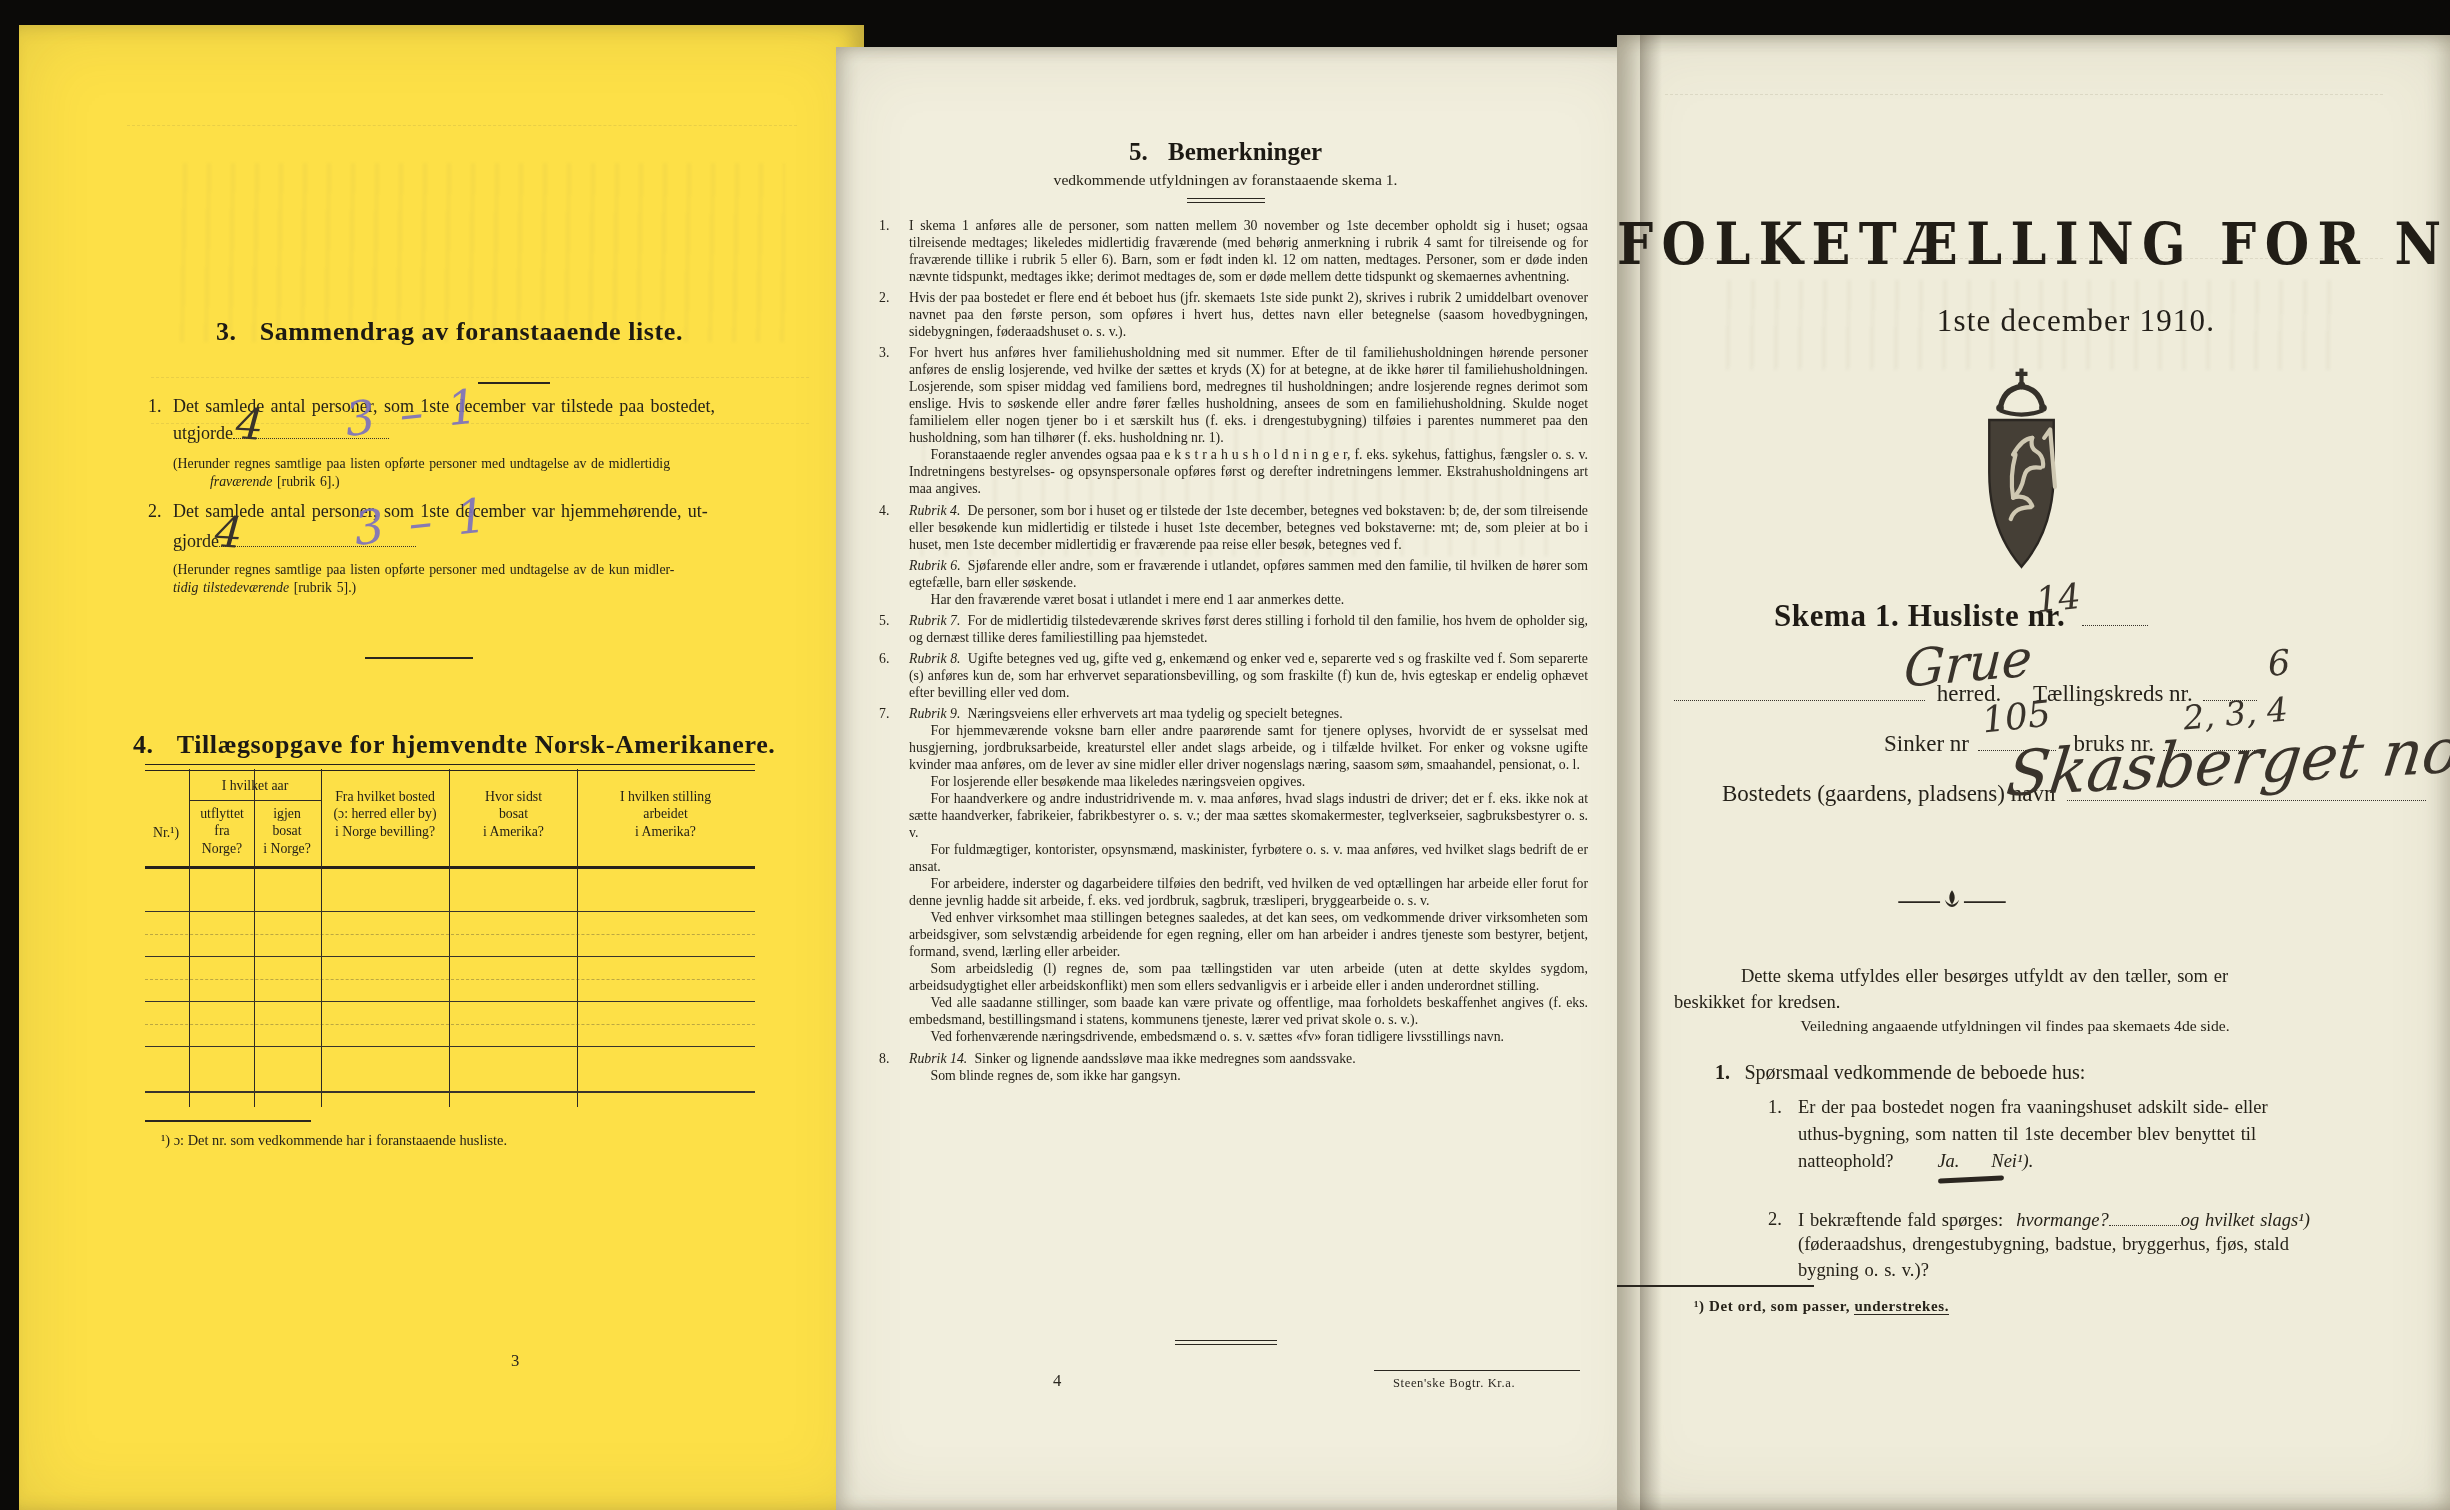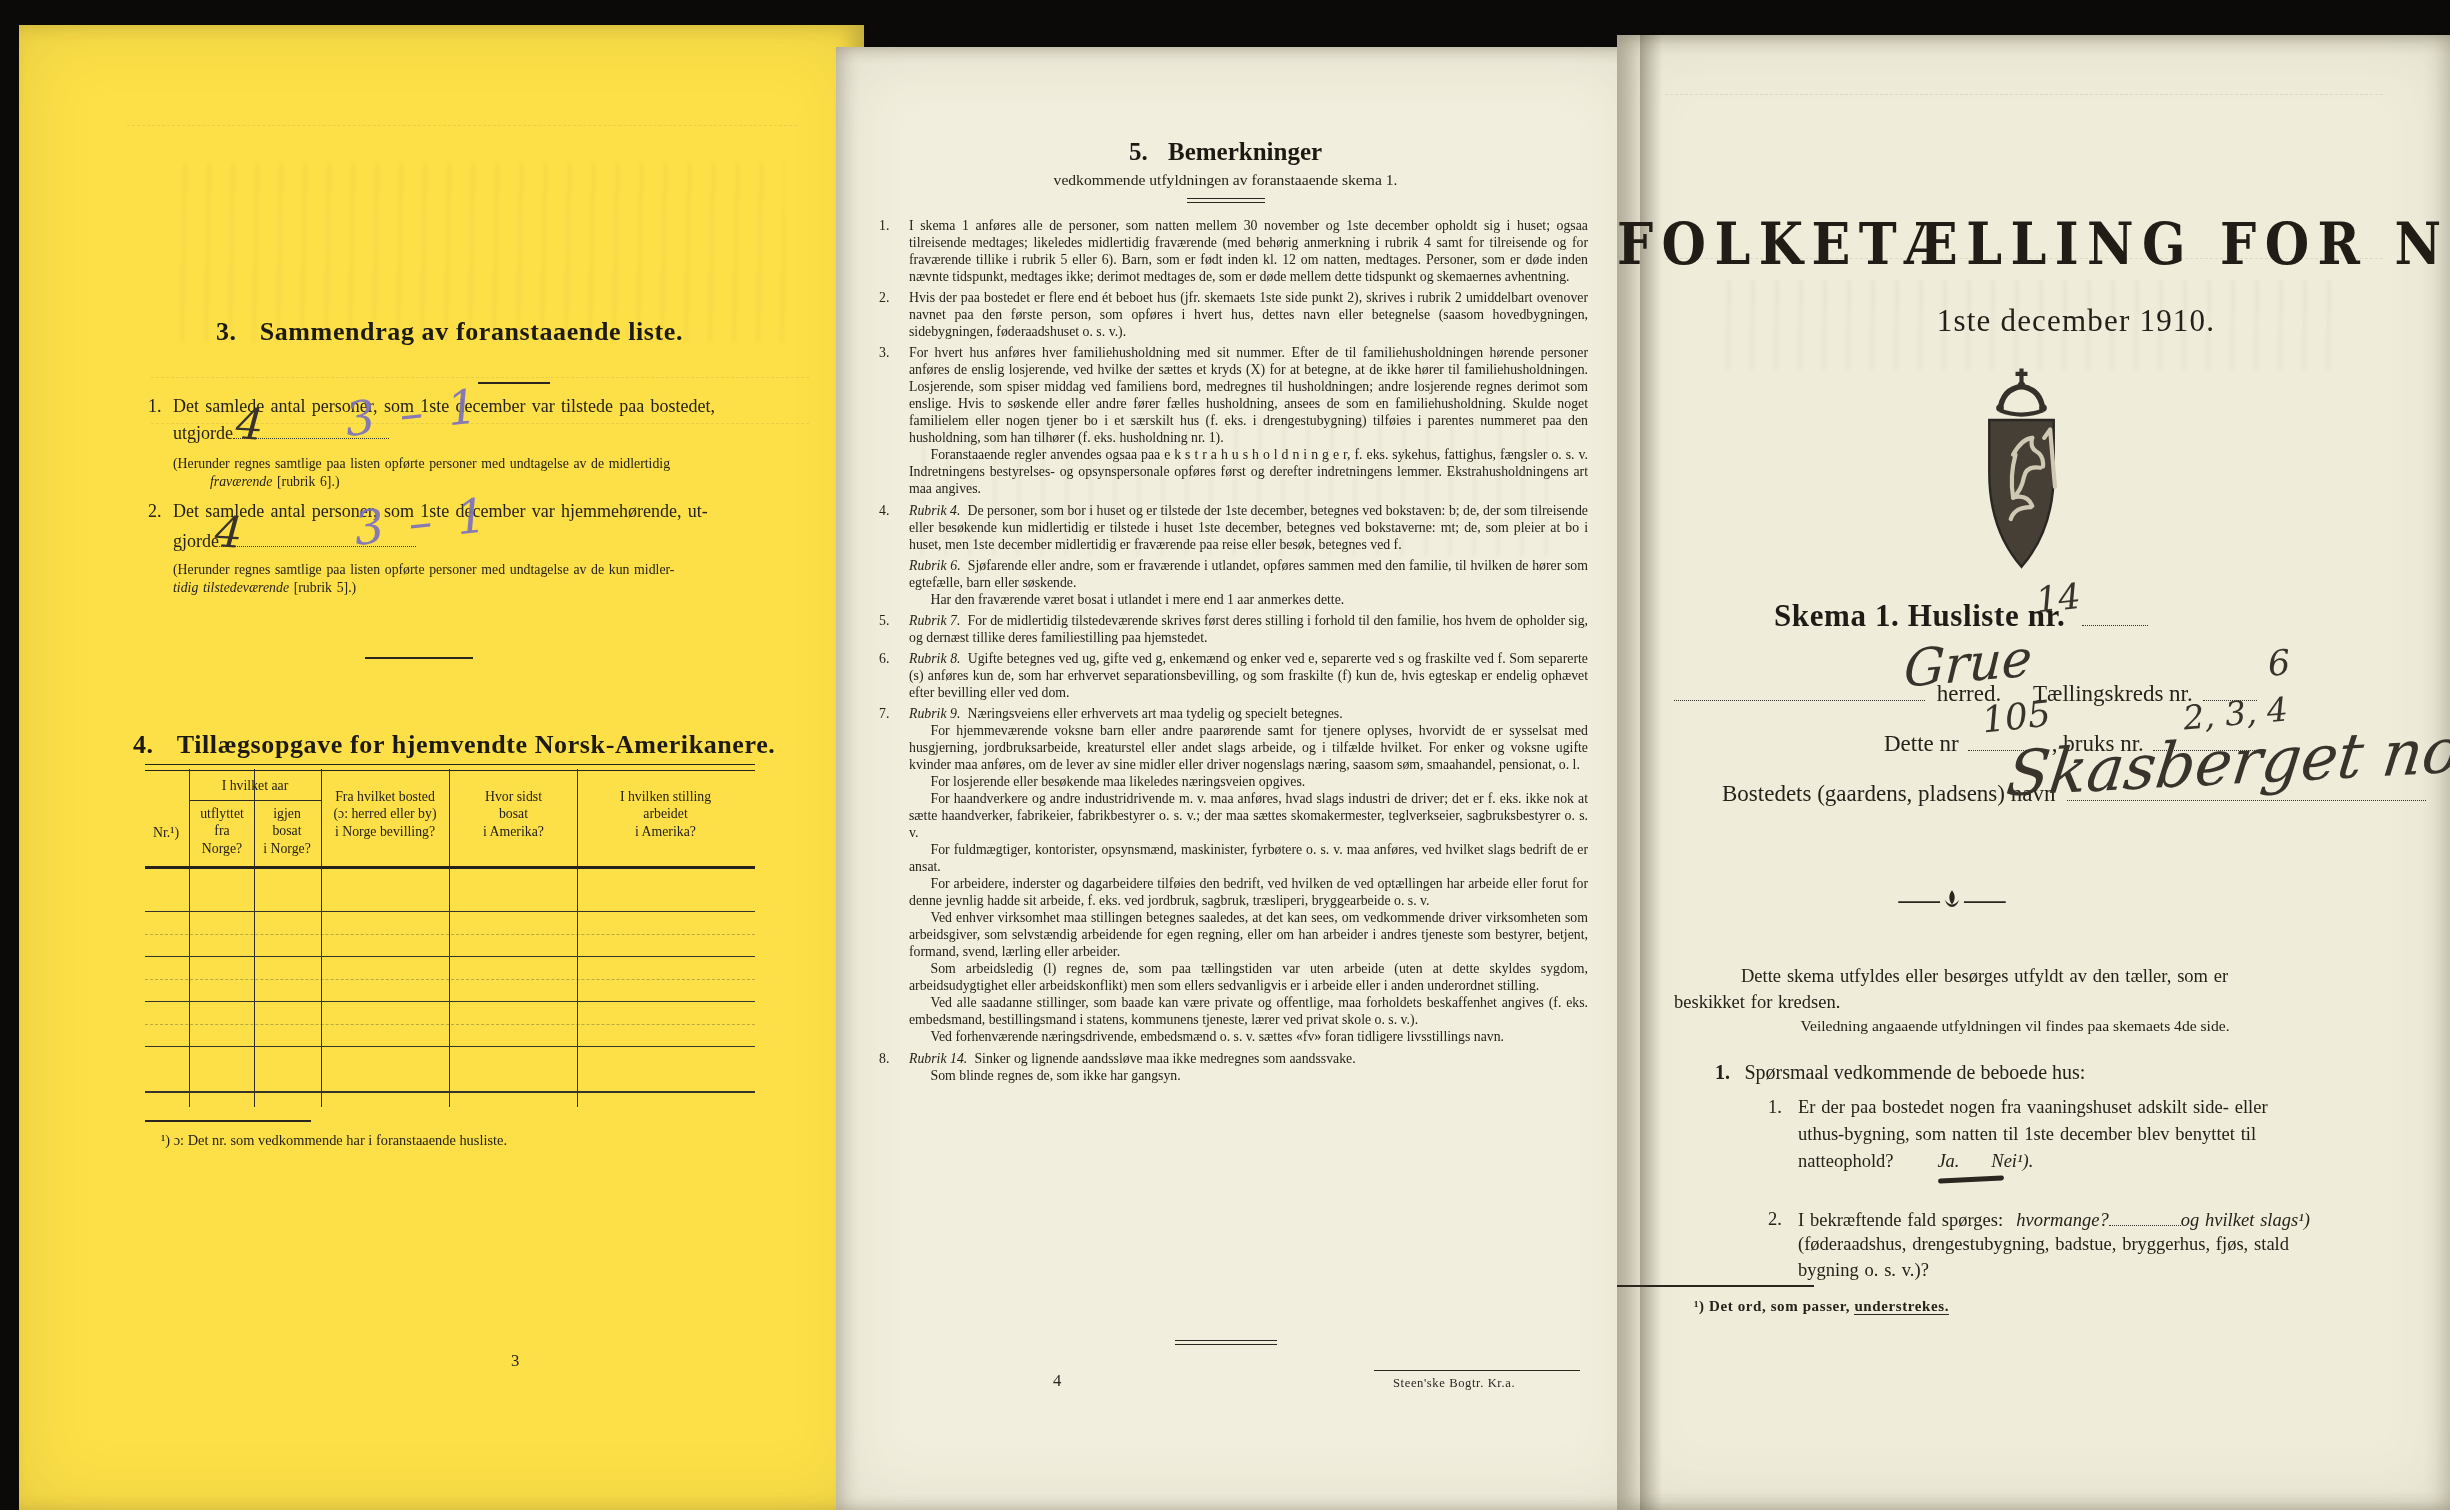--- a/index.html
+++ b/index.html
@@ -261,21 +261,21 @@
     <div class="abs formline" style="left:57px;top:645px;">
       <span class="leader" style="width:251px;"></span>
       <span style="margin-left:6px;">herred.</span>
       <span style="margin-left:26px;">Tællingskreds nr.</span>
       <span class="leader" style="width:54px;margin-left:4.8px;"></span>
     </div>
     <div class="abs hand" style="left:287px;top:603px;font-size:51px;transform:rotate(-5deg) skewX(-8deg);">Grue</div>
     <div class="abs hand" style="left:651px;top:611px;font-size:35px;transform:rotate(-4deg);">6</div>
 
     <div class="abs formline" style="left:267px;top:695px;">
-      <span>Dette nr</span>
+      <span>Sinker nr</span>
       <span class="leader" style="width:78px;margin-left:3.6px;"></span>
       <span>,  bruks nr.</span>
       <span class="leader" style="width:102px;margin-left:3.6px;"></span>
     </div>
     <div class="abs hand" style="left:365px;top:664px;font-size:36px;transform:rotate(-6deg);">105</div>
     <div class="abs hand" style="left:566px;top:662px;font-size:33px;transform:rotate(-5deg);">2, 3, 4</div>
 
     <div class="abs formline" style="left:105px;top:745px;">
       <span>Bostedets (gaardens, pladsens) navn</span>
       <span class="leader" style="width:359px;margin-left:6px;"></span>

